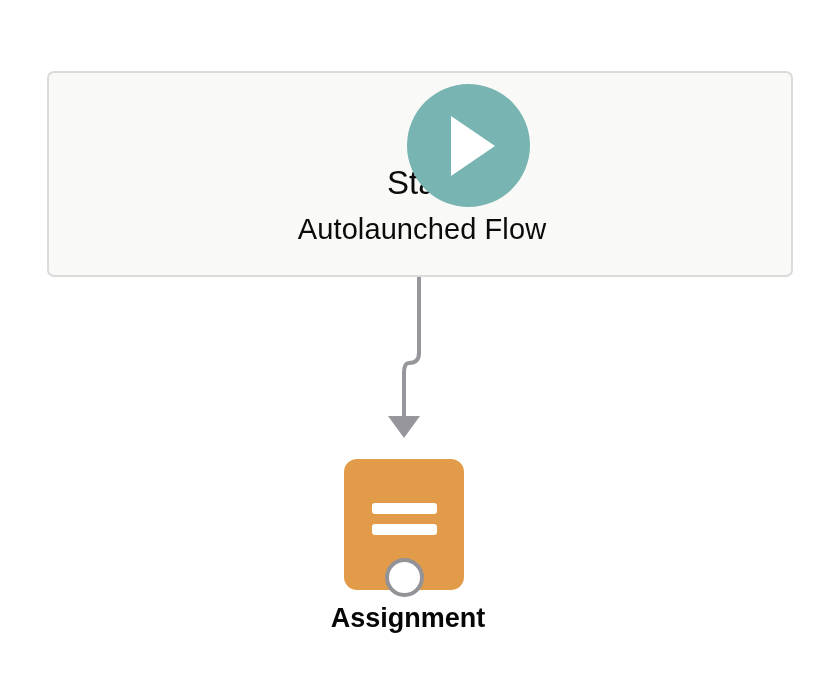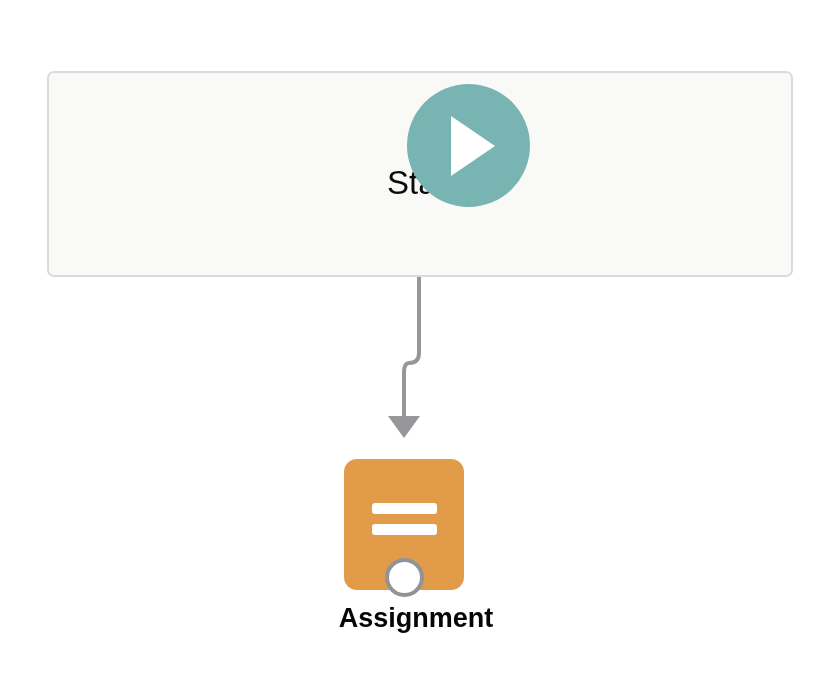--- a/index.html
+++ b/index.html
@@ -134,21 +134,21 @@
     width: 31px;
     height: 31px;
     border: 4px solid #939397;
     border-radius: 50%;
     background: #ffffff;
     box-sizing: content-box;
   }
 
   .assign-title {
     position: absolute;
-    left: 12px;
+    left: 4px;
     top: 147px;
     width: 208px;
     text-align: center;
     font-size: 27px;
     font-weight: 700;
     color: #060606;
     line-height: 33px;
   }
   .assign-subtitle {
     position: absolute;
@@ -168,20 +168,21 @@
 <div id="canvas">
 
   <div class="start-node">
 
     <div class="start-icon">
       <div class="play-glyph"></div>
     </div>
 
     <div class="start-title">Start</div>
 
+    <div class="start-subtitle">Autolaunched Flow</div>
   </div>
 
   <svg class="connector" viewBox="0 0 80 165">
     <path d="M 49 0 L 49 76 Q 49 86 39 86 Q 34 86 34 96 L 34 139" fill="none" stroke="#97979b" stroke-width="4" stroke-linecap="butt"></path>
     <polygon points="18,139 50,139 34,161" fill="#97979b"></polygon>
   </svg>
 
   <div class="assign-node">
 
     <div class="assign-icon-wrap">

